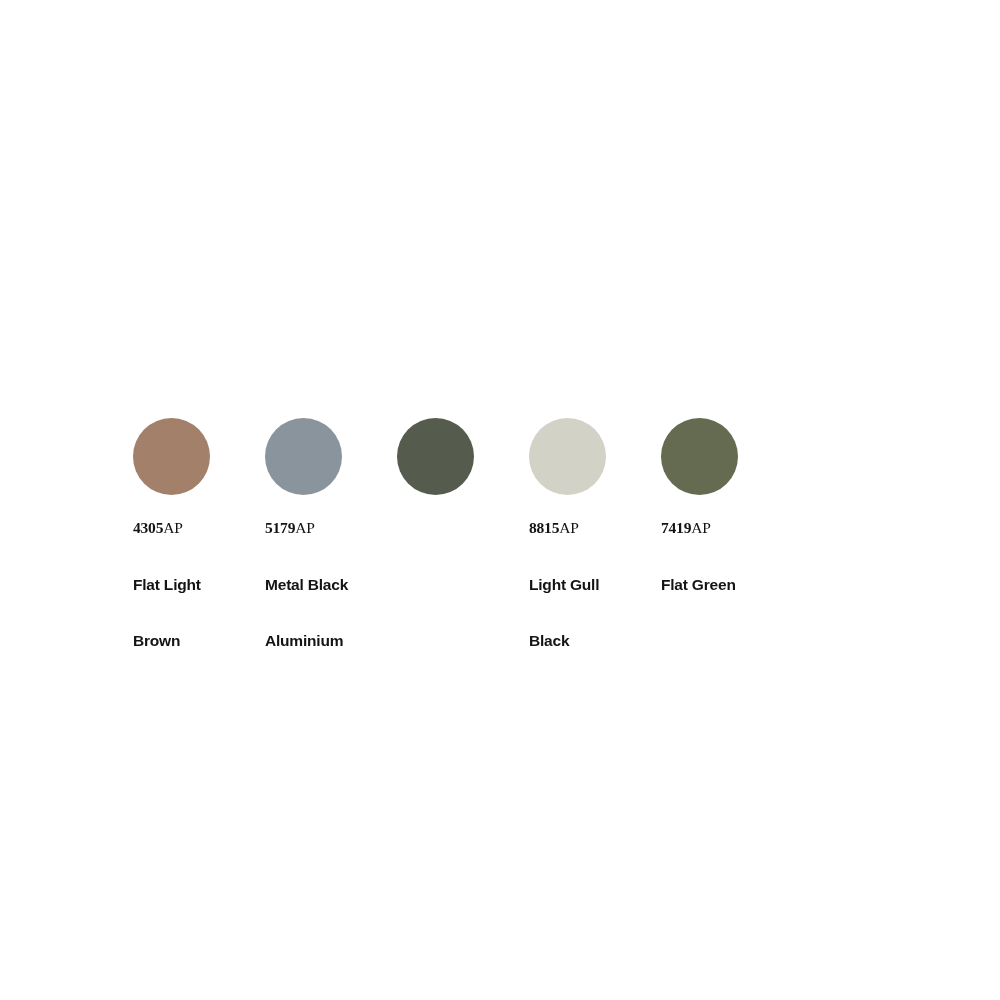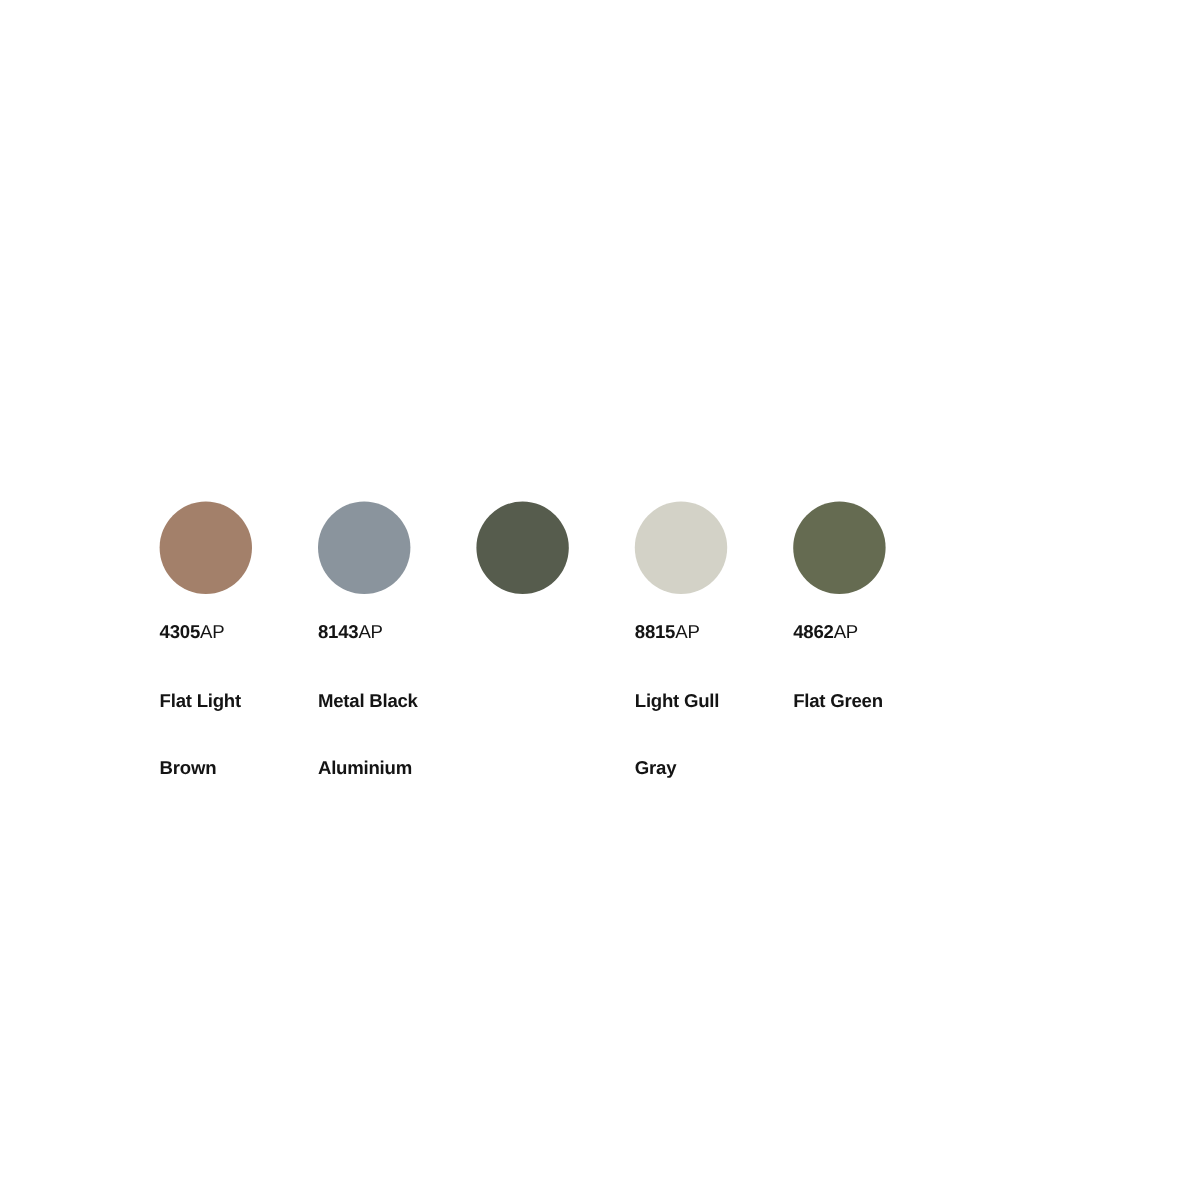--- a/index.html
+++ b/index.html
@@ -47,20 +47,21 @@
     width: 112px;
     color: #141414;
     font-size: 15.5px;
     line-height: 18.5px;
     letter-spacing: -0.2px;
   }
 
   .swatch-code {
     font-weight: bold;
     white-space: nowrap;
+    font-family: Liberation Serif, serif;
   }
 
   .swatch-code-suffix {
     font-weight: normal;
   }
 
   .swatch-name {
     font-weight: bold;
     margin-top: 38px;
   }
@@ -76,43 +77,43 @@
       <div class="swatch-caption">
         <div class="swatch-code"><span>4305</span><span class="swatch-code-suffix">AP</span></div>
         <div class="swatch-name">Flat Light</div>
         <div class="swatch-name">Brown</div>
       </div>
     </div>
 
     <div class="swatch-cell">
       <span class="swatch-dot" style="background-color: rgb(138, 148, 157);"></span>
       <div class="swatch-caption">
-        <div class="swatch-code"><span>8143</span><span class="swatch-code-suffix">AP</span></div>
+        <div class="swatch-code"><span>5179</span><span class="swatch-code-suffix">AP</span></div>
         <div class="swatch-name">Metal Black</div>
         <div class="swatch-name">Aluminium</div>
       </div>
     </div>
 
     <div class="swatch-cell">
       <span class="swatch-dot" style="background-color: rgb(86, 92, 77);"></span>
     </div>
 
     <div class="swatch-cell">
       <span class="swatch-dot" style="background-color: rgb(211, 210, 199);"></span>
       <div class="swatch-caption">
         <div class="swatch-code"><span>8815</span><span class="swatch-code-suffix">AP</span></div>
         <div class="swatch-name">Light Gull</div>
-        <div class="swatch-name">Gray</div>
+        <div class="swatch-name">Black</div>
       </div>
     </div>
 
 
     <div class="swatch-cell">
       <span class="swatch-dot" style="background-color: rgb(101, 107, 81);"></span>
       <div class="swatch-caption">
-        <div class="swatch-code"><span>4862</span><span class="swatch-code-suffix">AP</span></div>
+        <div class="swatch-code"><span>7419</span><span class="swatch-code-suffix">AP</span></div>
         <div class="swatch-name">Flat Green</div>
 
       </div>
     </div>
 
   </div>
 </div>
 
 </body></html>

